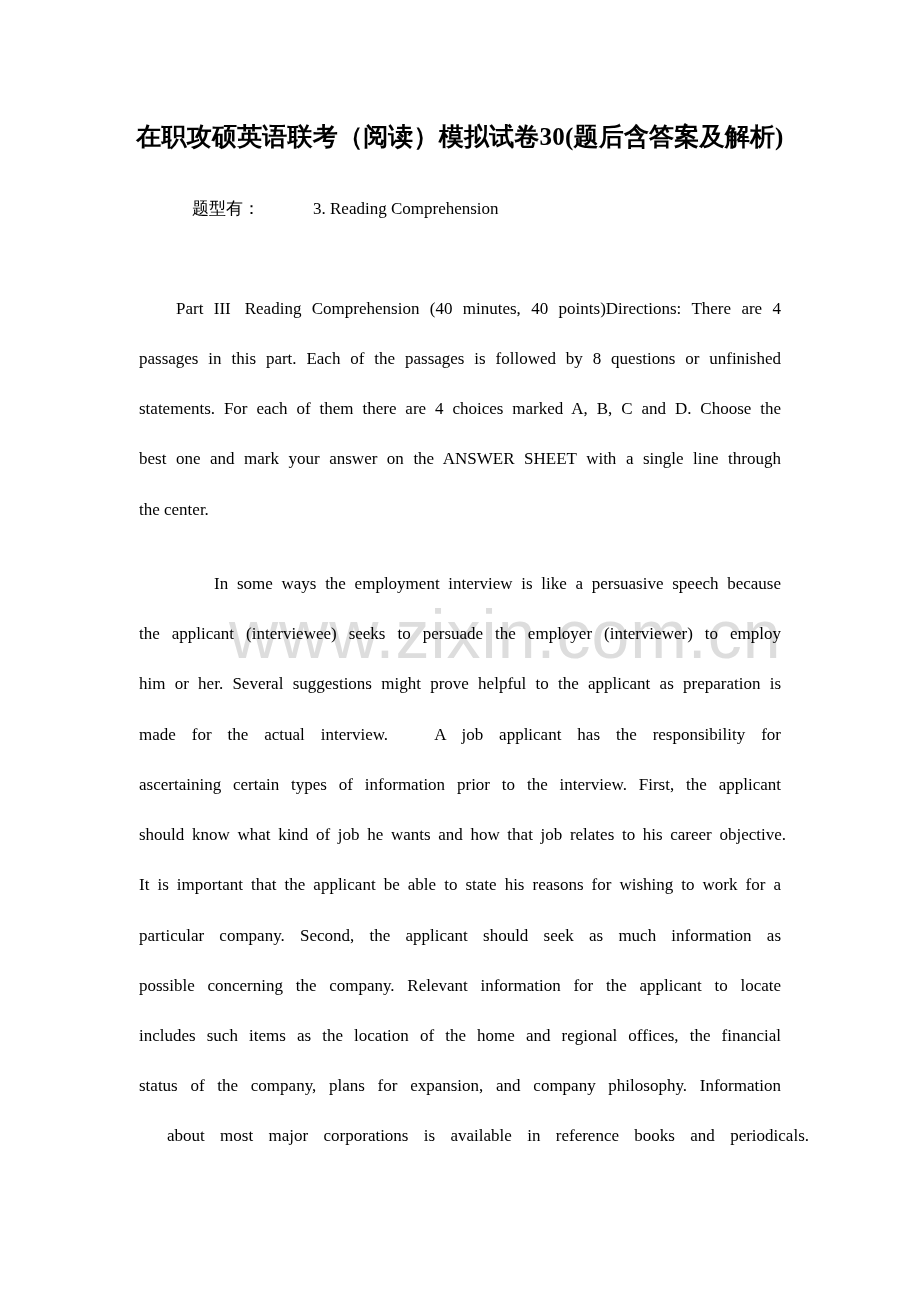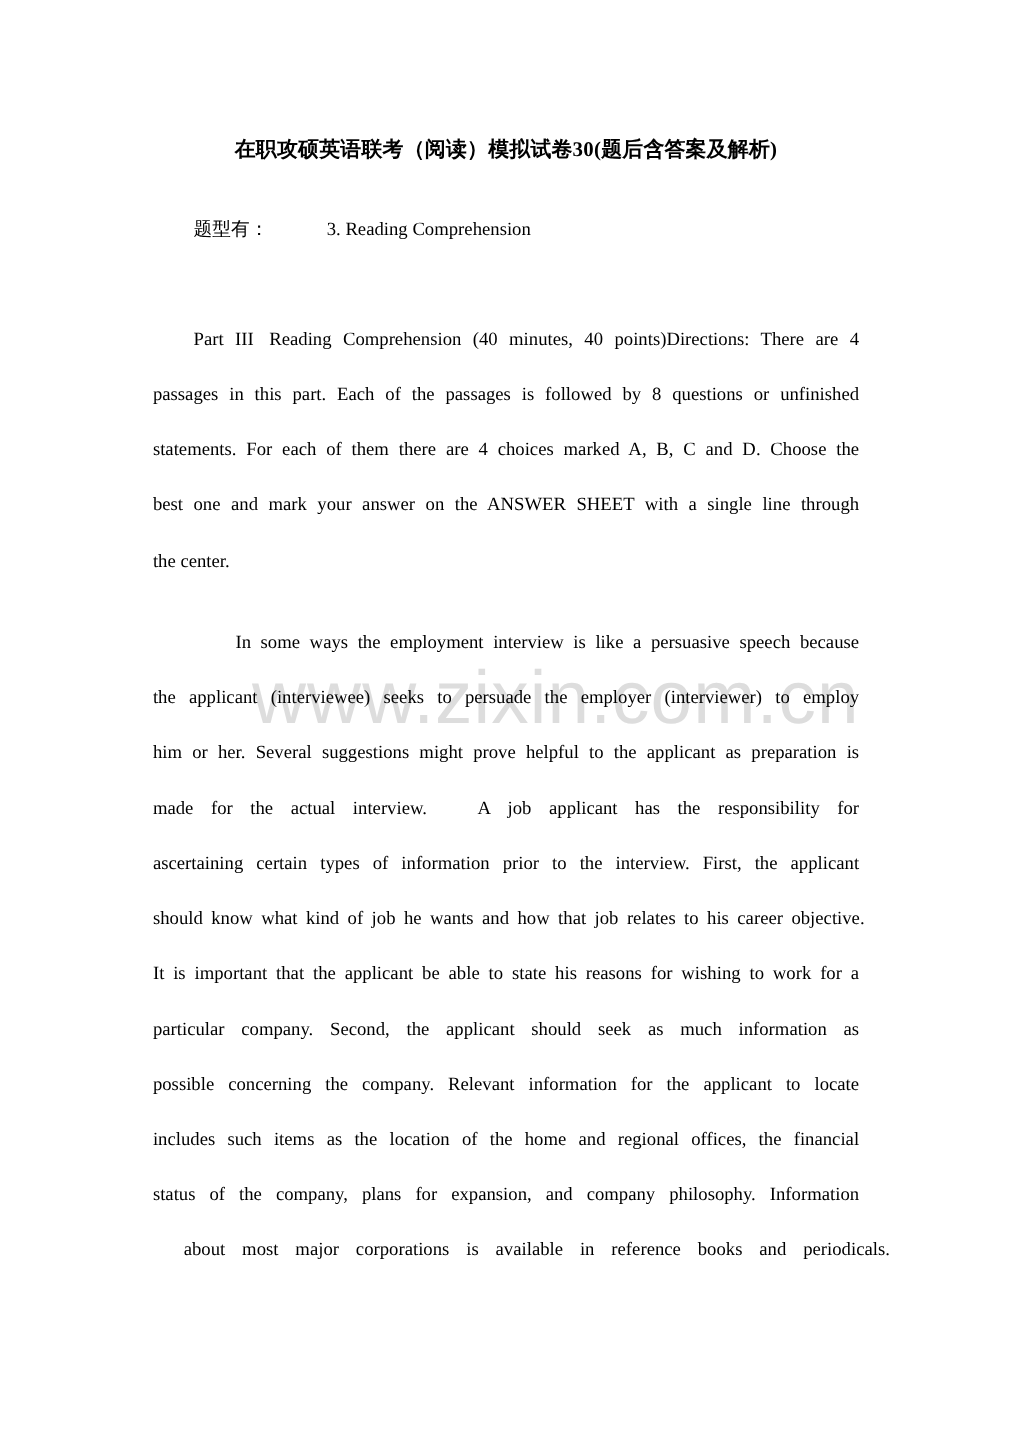--- a/index.html
+++ b/index.html
@@ -21,28 +21,28 @@
       width: 920px;
       height: 1302px;
       background: #ffffff;
     }
     .title {
       position: absolute;
       left: 0;
       width: 920px;
       top: 122px;
       text-align: center;
-      font-size: 19px;
+      font-size: 25px;
       font-weight: bold;
       line-height: 30px;
       letter-spacing: 0.2px;
     }
     .type-row {
       position: absolute;
-      left: 176px;
+      left: 192px;
       top: 196px;
       font-size: 17px;
       line-height: 26px;
       white-space: nowrap;
     }
     .type-row .label {
       display: inline-block;
       width: 121px;
     }
     .line {

